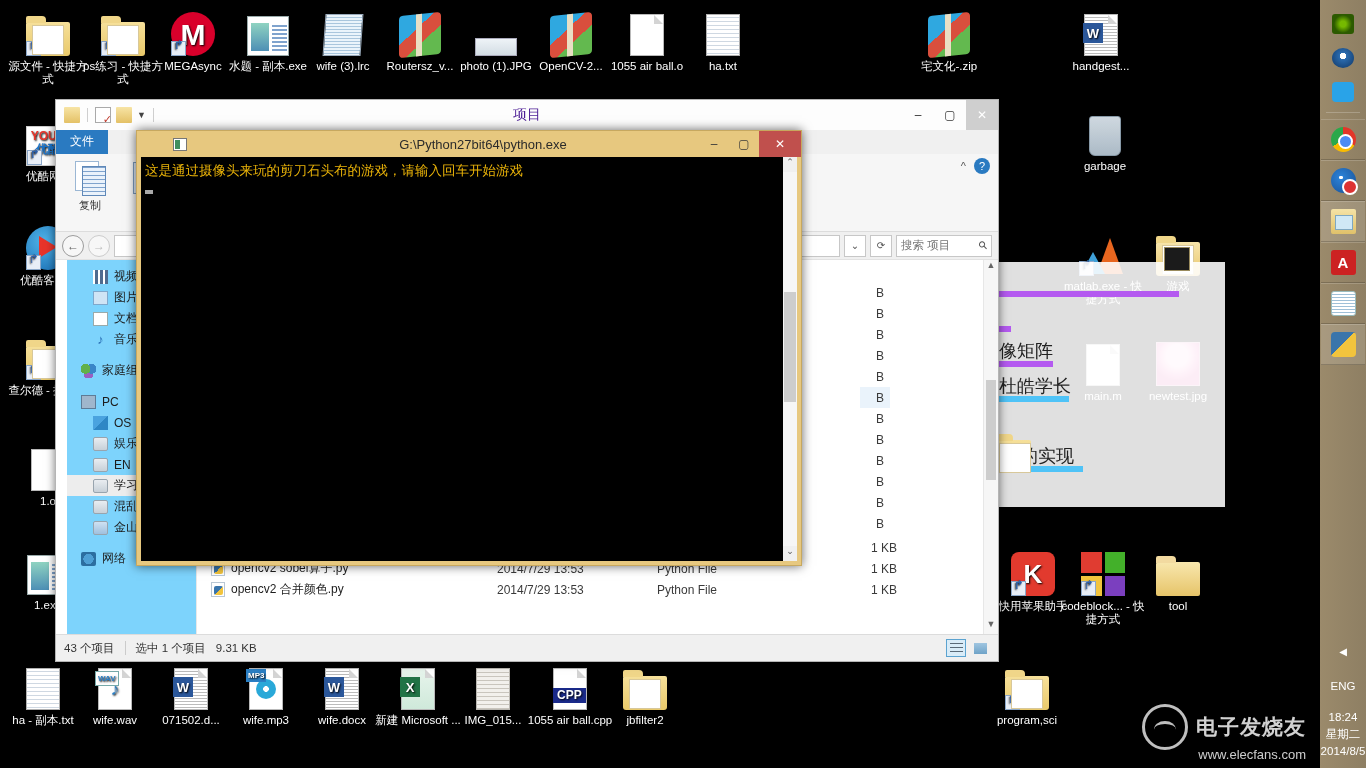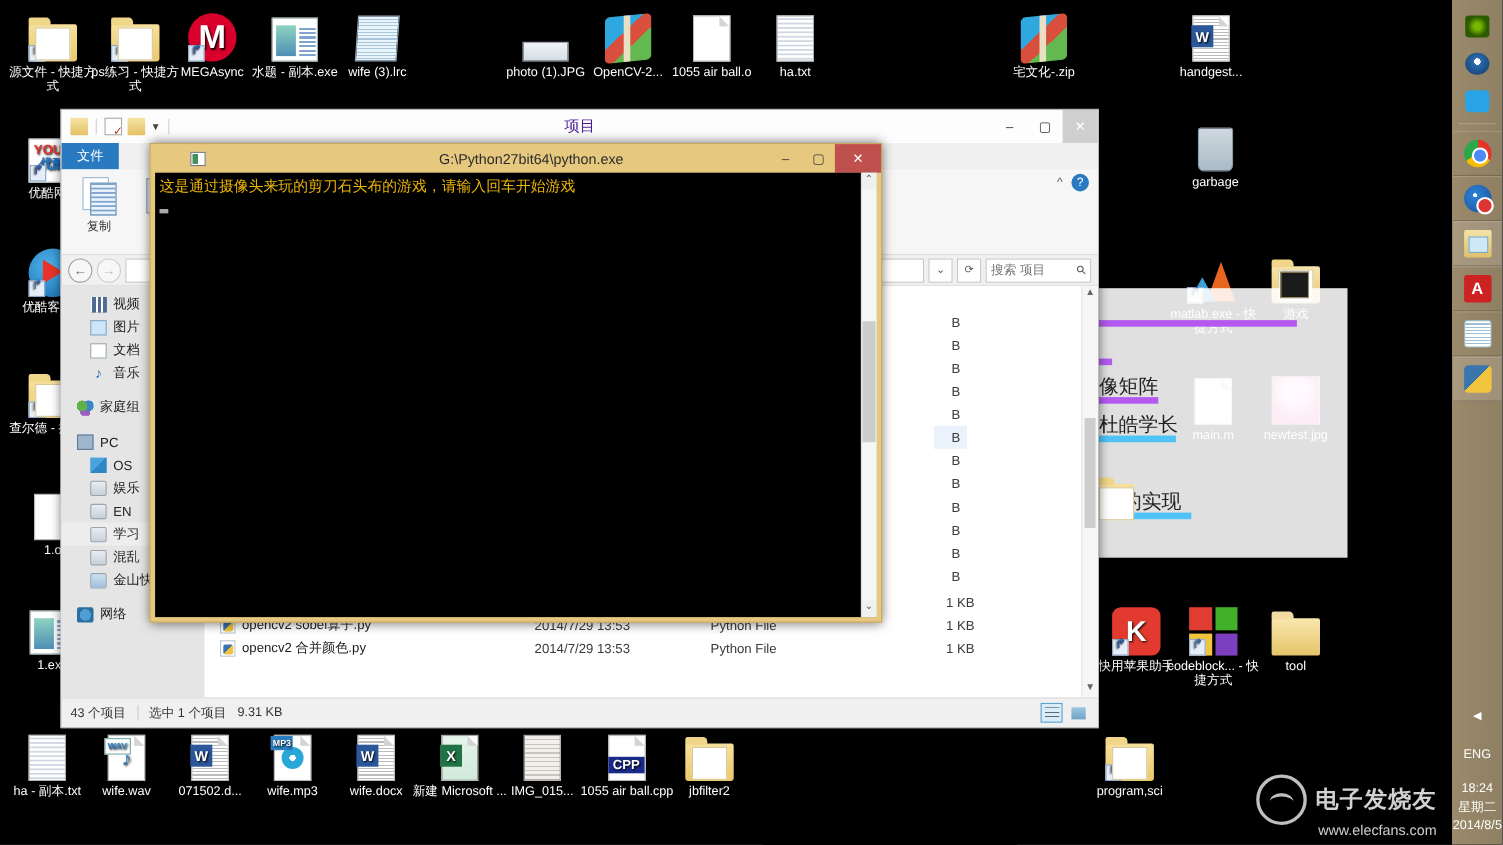--- a/index.html
+++ b/index.html
@@ -82,21 +82,21 @@
 
   #exp-addrbar { height:28px; background:#f0f0f0; display:flex; align-items:center; padding:0 6px; gap:4px; border-bottom:1px solid #e2e2e2;}
   .navbtn { width:22px;height:22px;border-radius:50%;border:1px solid #9c9c9c;color:#666;display:flex;align-items:center;justify-content:center;font-size:12px;background:#f7f7f7;}
   .navbtn.dim { color:#bbb; border-color:#ccc; }
   .addrfield { flex:1; height:22px; background:#fff; border:1px solid #c7c7c7; }
   .addrmini { width:22px;height:22px;border:1px solid #c7c7c7;background:#fff;display:flex;align-items:center;justify-content:center;font-size:10px;color:#555;}
   .searchbox { width:96px;height:22px;border:1px solid #c7c7c7;background:#fff;display:flex;align-items:center;padding:0 4px;font-size:11.5px;color:#777;}
   .searchbox .mag { margin-left:auto;font-size:11px;color:#555;transform:rotate(-45deg);}
 
   #exp-body { position:absolute; left:0; right:0; top:160px; bottom:27px; display:flex; background:#fff; }
-  #exp-nav { width:130px; background:#e5e5e5; border-right:1px solid #e8e8e8; padding-top:6px; font-size:12px; overflow:hidden; }
+  #exp-nav { width:130px; background:#7dd3fc; border-right:1px solid #e8e8e8; padding-top:6px; font-size:12px; overflow:hidden;margin-left:11px; }
   .navitem { height:21px; display:flex; align-items:center; gap:6px; padding-left:14px; white-space:nowrap; color:#1d1d1d; }
   .navitem.indent { padding-left:26px; }
   .navitem.sel { background:#ededed; }
   .navitem .ni { width:15px;height:14px;flex:none; }
   .ni.film{background:#4f6b8f;background-image:repeating-linear-gradient(90deg,#fff 0 2px,#4f6b8f 2px 5px);}
   .ni.pic{background:#cfe4f5;border:1px solid #7fa8cc;}
   .ni.docu{background:#fff;border:1px solid #9aa;}
   .ni.music{color:#2a6fb5;font-size:13px;line-height:13px;text-align:center;}
   .ni.homegrp{background:radial-gradient(circle at 30% 35%,#61b04a 35%,transparent 36%),radial-gradient(circle at 70% 35%,#3a86c8 35%,transparent 36%),radial-gradient(circle at 50% 75%,#9a5fc0 35%,transparent 36%);}
   .ni.pc{background:#9fb6cc;border:1px solid #5e7b96;}
@@ -238,20 +238,26 @@
   </div>
 
   <div class="dicon" style="left:300px;top:8px">
     <div class="glyph">
       <div style="width:38px;height:42px;background:linear-gradient(115deg,#e8f3fa,#bcd8ea);border:1px solid #9ab;transform:skewX(-4deg);
         background-image:repeating-linear-gradient(#eaf4fb 0 2px,#a9c6dd 2px 3px)"></div>
     </div>
     <span class="lbl">wife (3).lrc</span>
   </div>
 
+  <div class="dicon" style="left:377px;top:8px">
+    <div class="glyph">
+        <div class="ic rar"></div>
+      </div>
+    <span class="lbl">Routersz_v...</span>
+  </div>
 
   <div class="dicon" style="left:453px;top:8px">
     <div class="glyph">
       <div style="width:42px;height:18px;background:linear-gradient(#eef3f7,#d3dde4);border:1px solid #aab"></div>
     </div>
     <span class="lbl">photo (1).JPG</span>
   </div>
 
   <div class="dicon" style="left:528px;top:8px">
     <div class="glyph">

